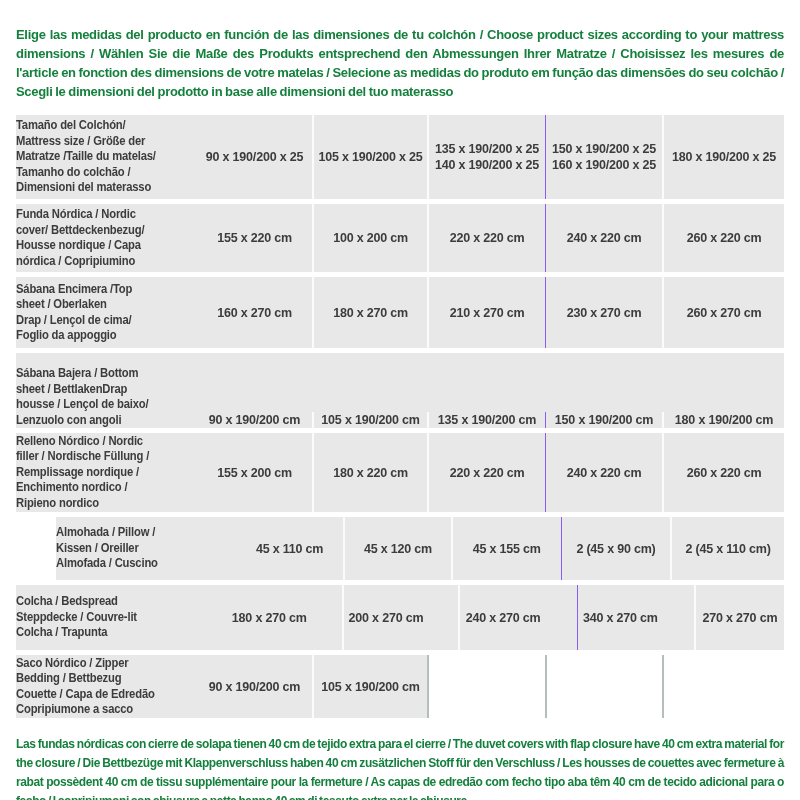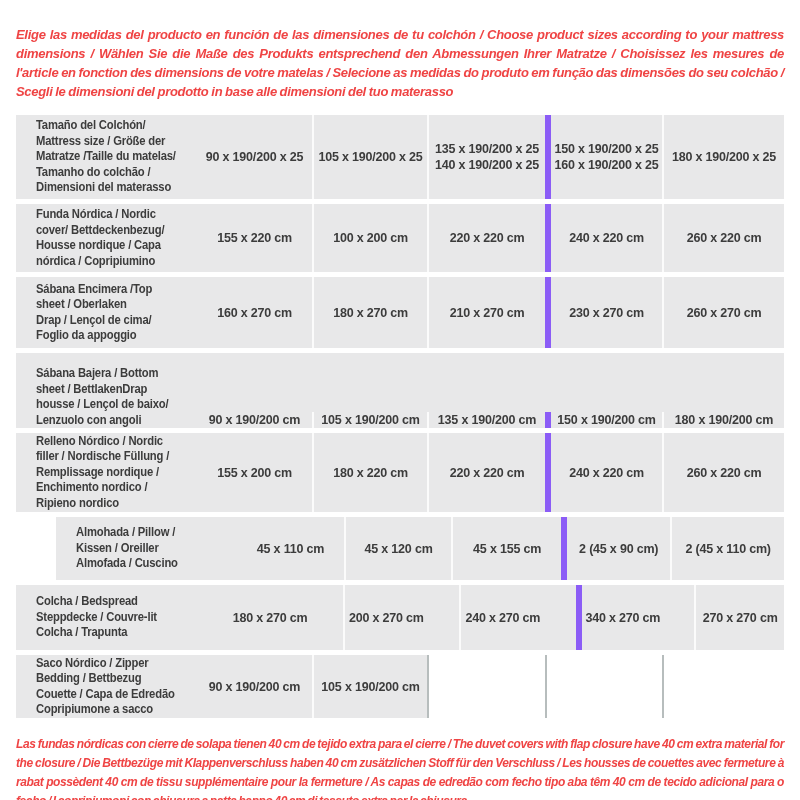--- a/index.html
+++ b/index.html
@@ -3,44 +3,44 @@
 <meta charset="utf-8">
 <style>
   html,body{margin:0;padding:0;}
   body{
     width:800px;height:800px;background:#ffffff;
     font-family:"Liberation Sans",sans-serif;
     font-weight:bold;color:#3c3c3c;overflow:hidden;
   }
   .page{width:800px;height:800px;box-sizing:border-box;padding:12px 16px 0 16px;}
   .note{
-    font-size:13px;line-height:19px;text-align:justify;color:#ef4444;
-    letter-spacing:-0.3px;word-spacing:-0.5px;font-style:italic;
+    font-size:13px;line-height:19px;text-align:justify;color:#15803d;
+    letter-spacing:-0.3px;word-spacing:-0.5px;
   }
   .note.footer{margin-top:17px;font-size:12px;letter-spacing:-0.4px;word-spacing:-1px;line-height:19px;}
   .size-table{margin-top:14px;width:768px;}
   .row{
     display:flex;align-items:stretch;background:#e8e8e9;
     margin-bottom:5px;overflow:hidden;
   }
   .row:last-child{margin-bottom:0;}
   .cell{box-sizing:border-box;display:flex;align-items:center;justify-content:center;}
-  .label-cell{width:181px;justify-content:flex-start;padding-left:20px;}
+  .label-cell{width:181px;justify-content:flex-start;}
   .label-text{
     display:block;width:180px;transform:scaleX(0.9);transform-origin:left center;
     font-size:12.5px;line-height:15.5px;white-space:pre-line;letter-spacing:-0.2px;
   }
   .value-cell{
     font-size:12.5px;line-height:16px;letter-spacing:-0.2px;
     white-space:pre;text-align:center;
   }
   .c1{width:115px;}
   .c2{width:115px;border-left:2px solid #fbfbfb;}
   .c3{width:118px;border-left:2px solid #fbfbfb;}
-  .c4{width:117px;border-left:6px solid #8b5cf6;}
+  .c4{width:117px;border-left:1px solid #8b5cf6;}
   .c5{width:122px;border-left:2px solid #fbfbfb;}
   .r1{height:84px;}
   .r2{height:68px;}
   .r3{height:71px;}
   .r4{height:75px;align-items:flex-end;}
   .r5{height:79px;}
   .r6{height:63px;margin-left:40px;}
   .r7{height:65px;gap:31px;}
   .r8{height:63px;}
   .row .empty{background:#ffffff;border-left:2px solid #b7bdbd;}

